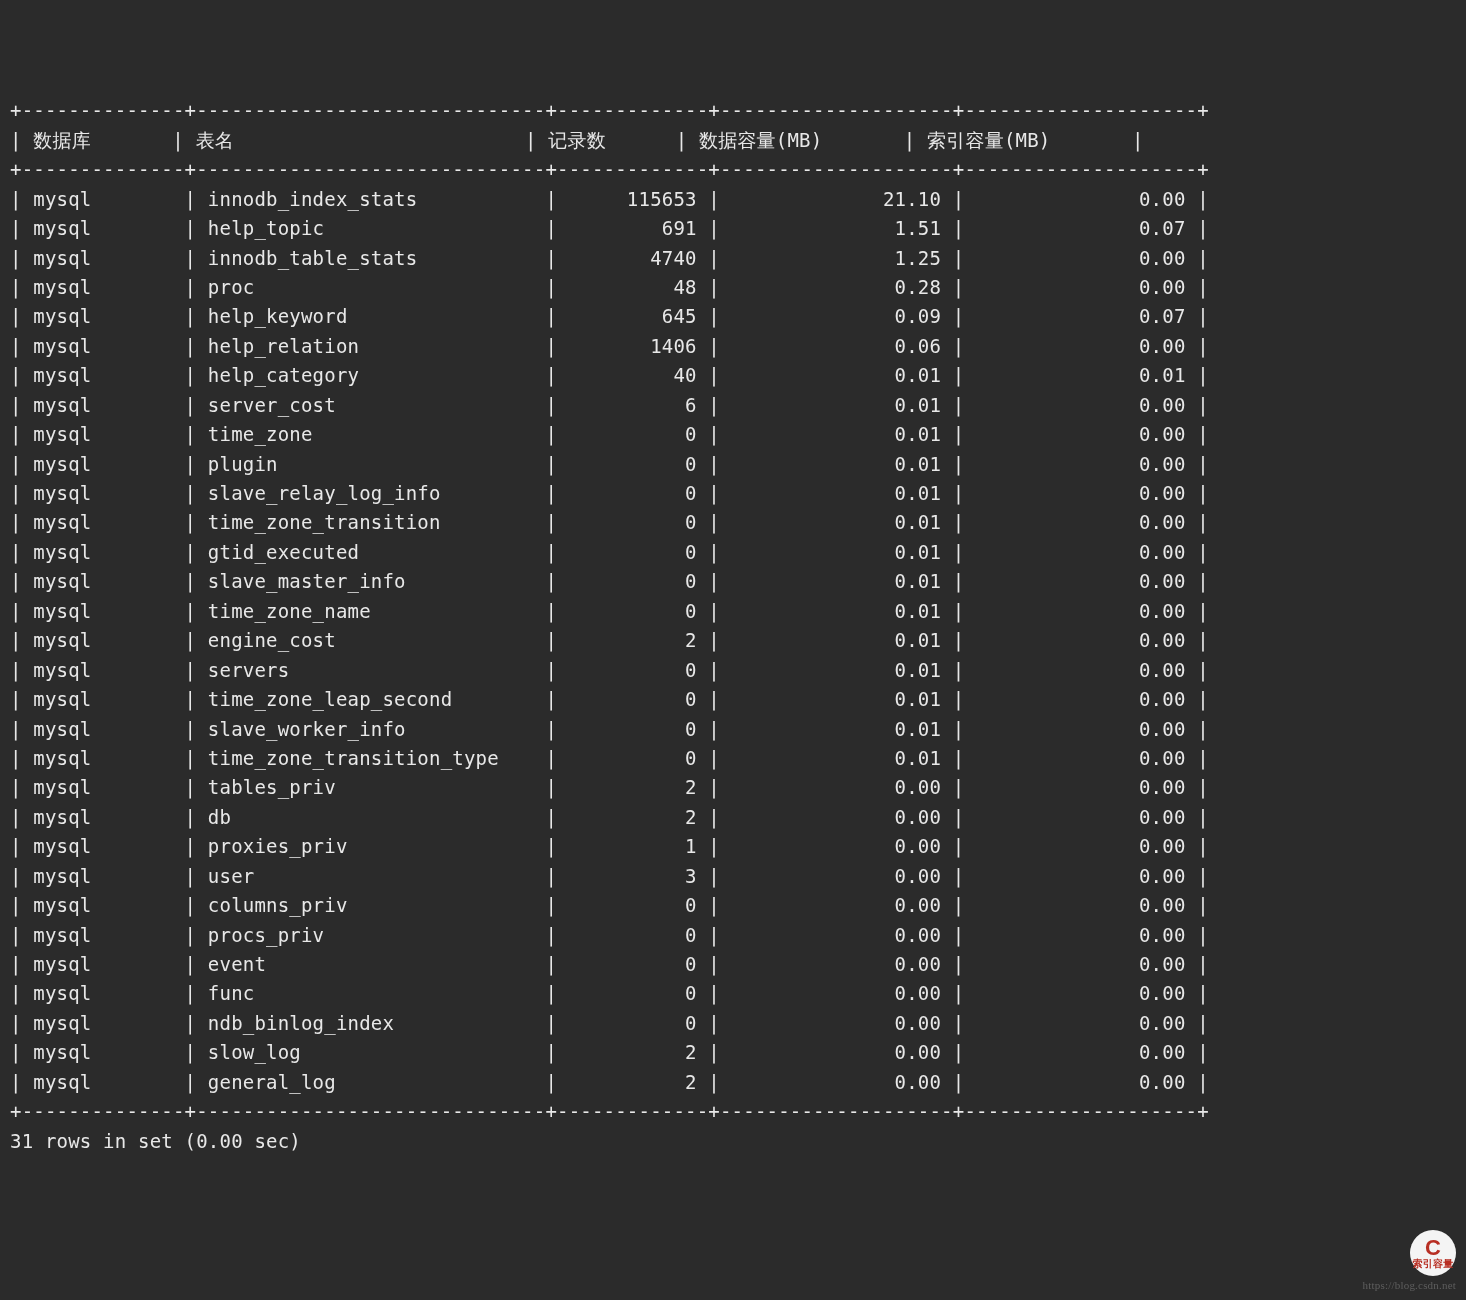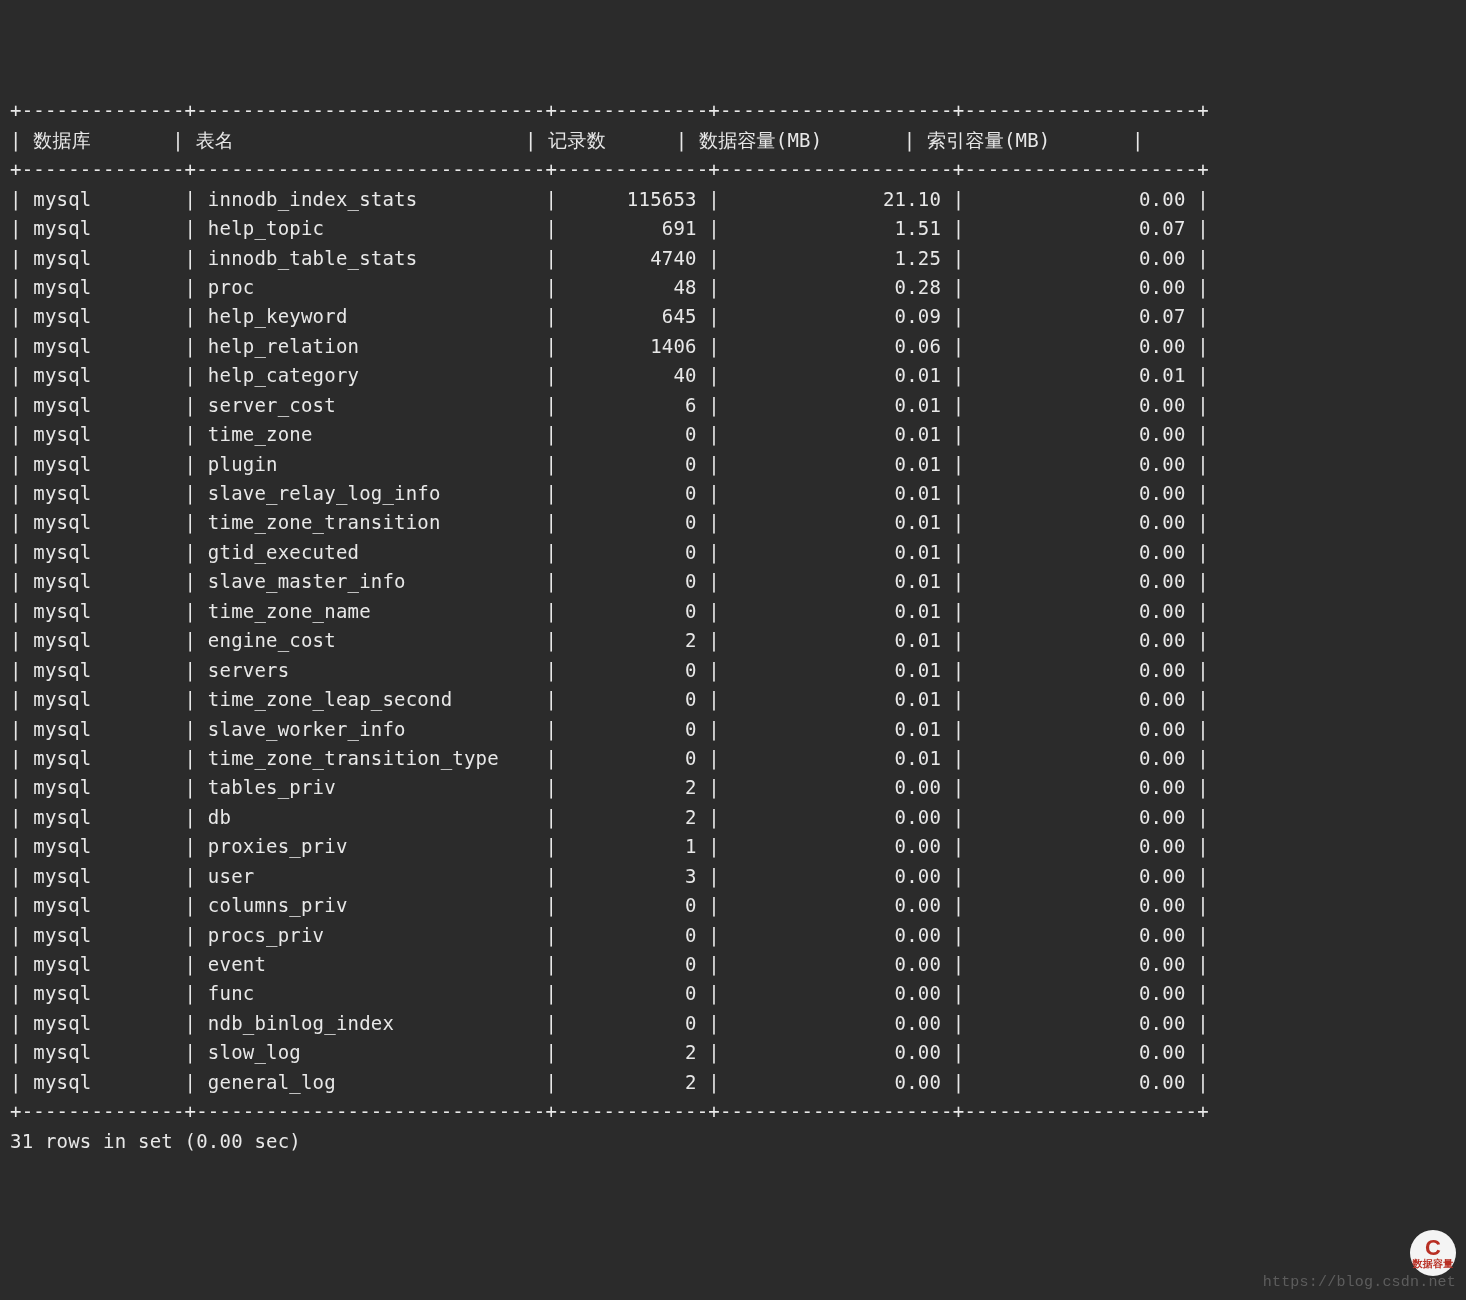--- a/index.html
+++ b/index.html
@@ -11,22 +11,22 @@
     font-size: 19px;
     line-height: 1.55;
     white-space: pre;
     letter-spacing: 0.2px;
   }
   .watermark {
     position: fixed;
     right: 10px;
     bottom: 6px;
     color: #9a9a9a;
-    font-size: 15px;
-    font-family: Liberation Mono, monospace;
+    font-size: 11px;
+    font-family: Liberation Serif, serif;
     opacity: 0.45;
   }
   .logo {
     position: fixed;
     right: 10px;
     bottom: 24px;
     width: 46px;
     height: 46px;
     border-radius: 50%;
     background: #fff;
@@ -84,17 +84,17 @@
 | mysql        | procs_priv                   |           0 |               0.00 |               0.00 |
 | mysql        | event                        |           0 |               0.00 |               0.00 |
 | mysql        | func                         |           0 |               0.00 |               0.00 |
 | mysql        | ndb_binlog_index             |           0 |               0.00 |               0.00 |
 | mysql        | slow_log                     |           2 |               0.00 |               0.00 |
 | mysql        | general_log                  |           2 |               0.00 |               0.00 |
 +--------------+------------------------------+-------------+--------------------+--------------------+
 31 rows in set (0.00 sec)</div>
 
 <div class="logo">
-  <div class="logo-text"><span class="logo-c">C</span><span>数据容量</span></div>
+  <div class="logo-text"><span class="logo-c">C</span><span>索引容量</span></div>
 </div>
 <div class="watermark">https://blog.csdn.net</div>
 
 
 
 </body></html>

